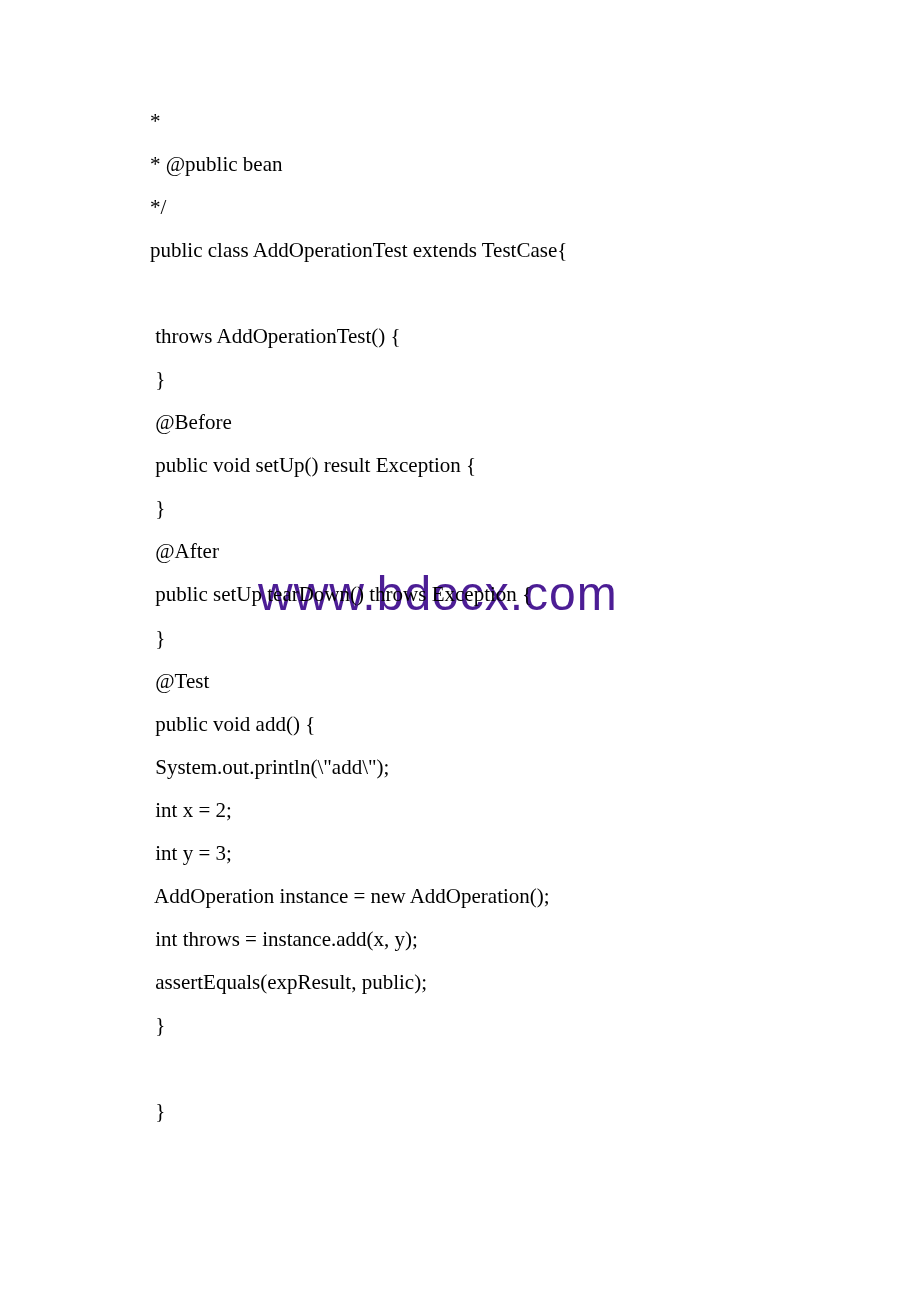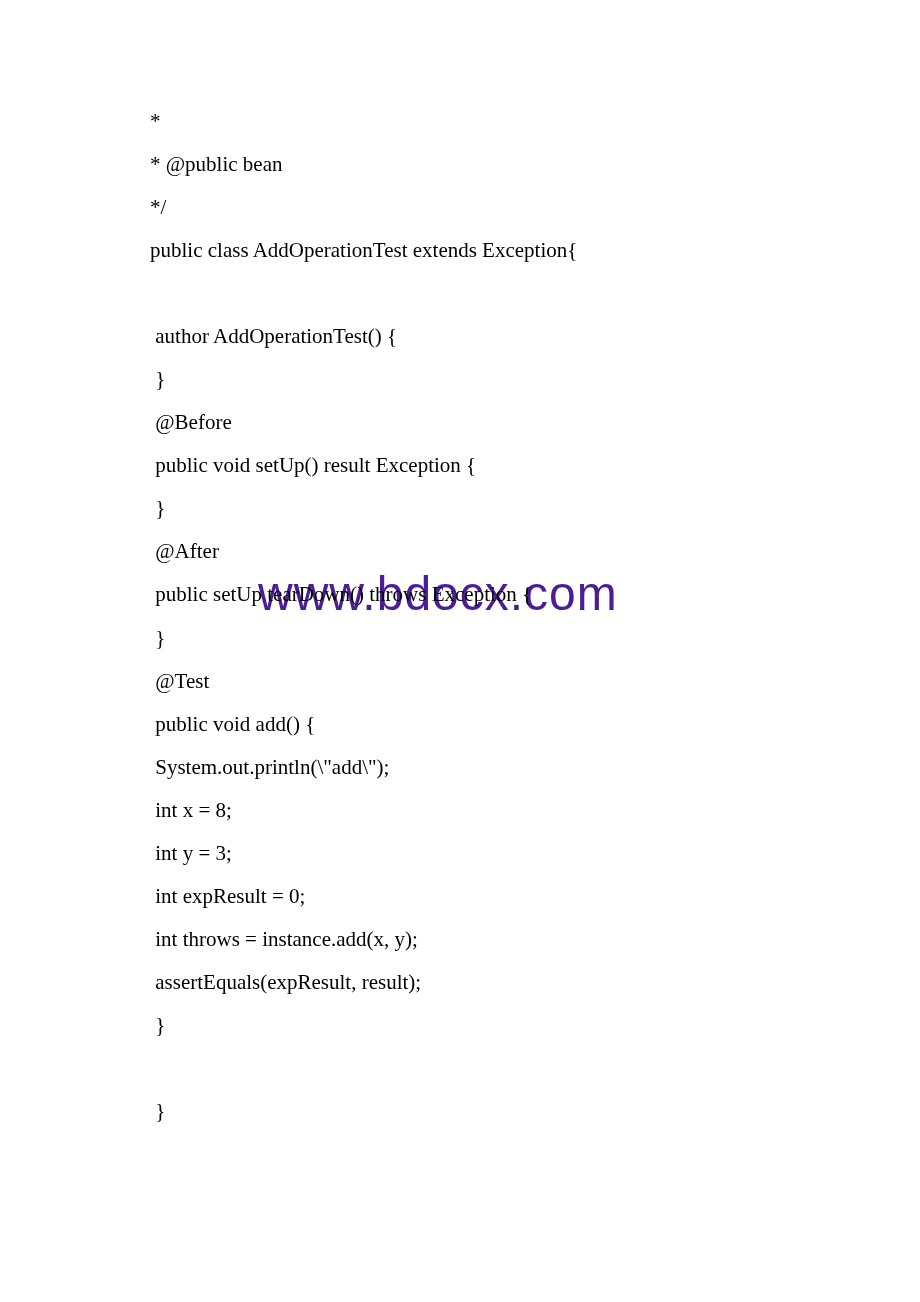--- a/index.html
+++ b/index.html
@@ -49,35 +49,35 @@
 </head>
 <body>
 
 <div class="watermark">www.bdocx.com</div>
 
 <div class="content">
   <div class="code-container">
     <div class="code-line indent-0">*</div>
     <div class="code-line indent-0">* @public bean</div>
     <div class="code-line indent-0">*/</div>
-    <div class="code-line indent-0">public class AddOperationTest extends Exception{</div>
+    <div class="code-line indent-0">public class AddOperationTest extends TestCase{</div>
     <div class="blank-line"></div>
-    <div class="code-line indent-0"> author AddOperationTest() {</div>
+    <div class="code-line indent-0"> throws AddOperationTest() {</div>
     <div class="code-line indent-0"> }</div>
     <div class="code-line indent-0"> @Before</div>
     <div class="code-line indent-0"> public void setUp() result Exception {</div>
     <div class="code-line indent-0"> }</div>
     <div class="code-line indent-0"> @After</div>
     <div class="code-line indent-0"> public setUp tearDown() throws Exception {</div>
     <div class="code-line indent-0"> }</div>
     <div class="code-line indent-0"> @Test</div>
     <div class="code-line indent-0"> public void add() {</div>
     <div class="code-line indent-0"> System.out.println(\"add\");</div>
-    <div class="code-line indent-0"> int x = 8;</div>
+    <div class="code-line indent-0"> int x = 2;</div>
     <div class="code-line indent-0"> int y = 3;</div>
-    <div class="code-line indent-0"> int expResult = 0;</div>
+    <div class="code-line indent-0"> AddOperation instance = new AddOperation();</div>
     <div class="code-line indent-0"> int throws = instance.add(x, y);</div>
-    <div class="code-line indent-0"> assertEquals(expResult, result);</div>
+    <div class="code-line indent-0"> assertEquals(expResult, public);</div>
     <div class="code-line indent-0"> }</div>
     <div class="blank-line"></div>
     <div class="code-line indent-0"> }</div>
   </div>
 </div>
 
 </body></html>

